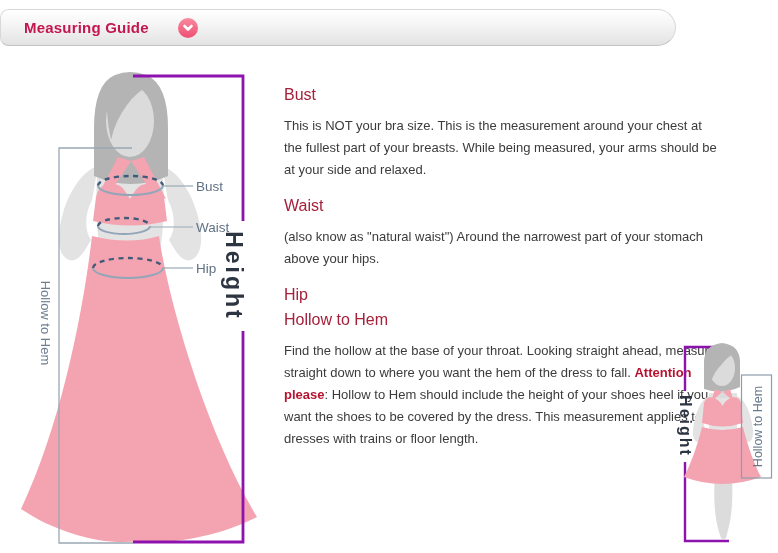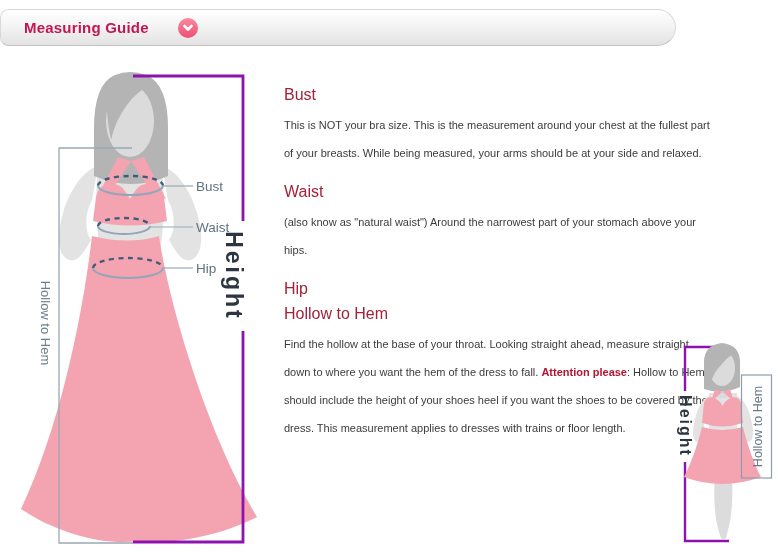--- a/index.html
+++ b/index.html
@@ -24,21 +24,21 @@
     display:flex;align-items:center;justify-content:center;
   }
   
   .content{
     position:absolute;left:284px;top:86px;width:434px;
   }
   .section h3{
     margin:0 0 8px 0;font-size:16px;line-height:17px;font-weight:normal;color:#a6203a;
   }
   .section p{
-    margin:0 0 16px 0;font-size:11px;line-height:28px;color:#3b3b3b;
+    margin:12px 0 16px 0;font-size:13px;line-height:22px;color:#3b3b3b;
   }
   .section.extra-gap h3{margin-top:8px;}
   .attention{color:#b5132f;font-weight:bold;}
   
   .main-figure{position:absolute;left:0;top:53px;width:280px;height:500px;}
   .small-figure{position:absolute;left:664px;top:340px;width:114px;height:213px;}
   svg text{font-family:"Liberation Sans",sans-serif;}
   .meas-label{font-size:13.5px;fill:#5f7184;}
   .height-text{font-size:23px;font-weight:bold;fill:#2d3442;letter-spacing:3px;}
   .height-text-sm{font-size:16px;font-weight:bold;fill:#2d3442;letter-spacing:2px;}

